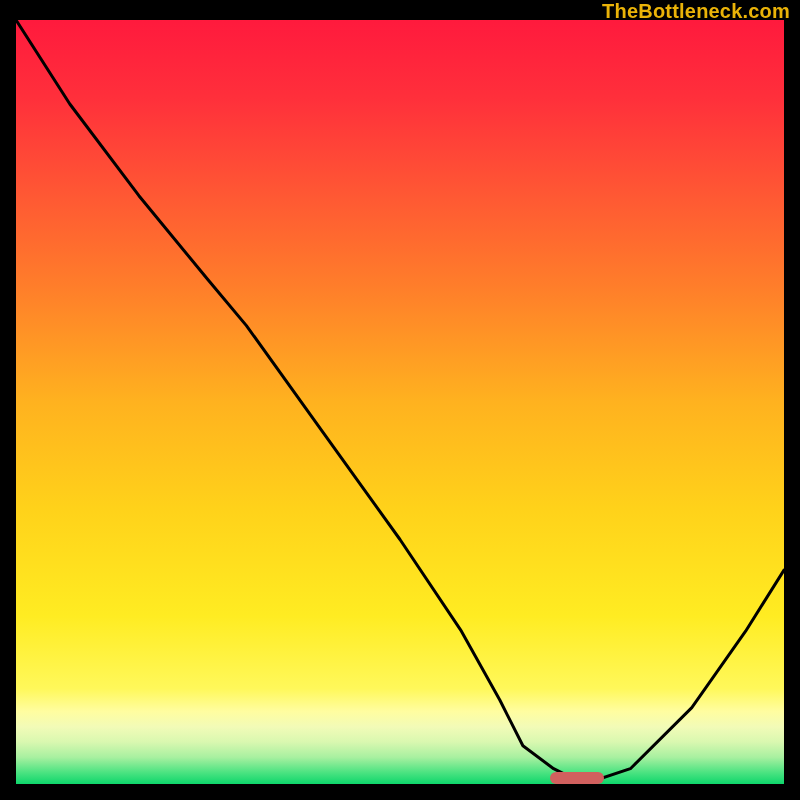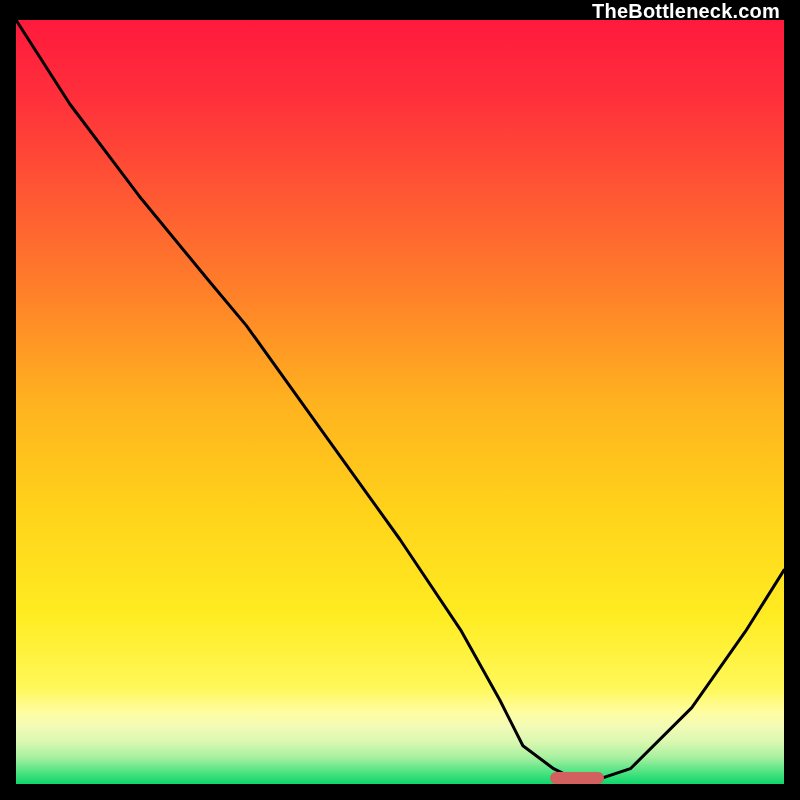--- a/index.html
+++ b/index.html
@@ -41,25 +41,25 @@
     height: 100%;
   }
   .marker {
     position: absolute;
     background: #d1605e;
     border-radius: 6px;
   }
   .watermark {
     position: absolute;
     top: 0px;
-    right: 20px;
+    right: 10px;
     font-family: Arial, Helvetica, sans-serif;
     font-size: 20px;
     font-weight: bold;
-    color: #ffffff;
+    color: #eab308;
     letter-spacing: 0.2px;
   }
 </style>
 </head>
 <body>
 
 <div class="frame">
 
   <div class="plot">
 

